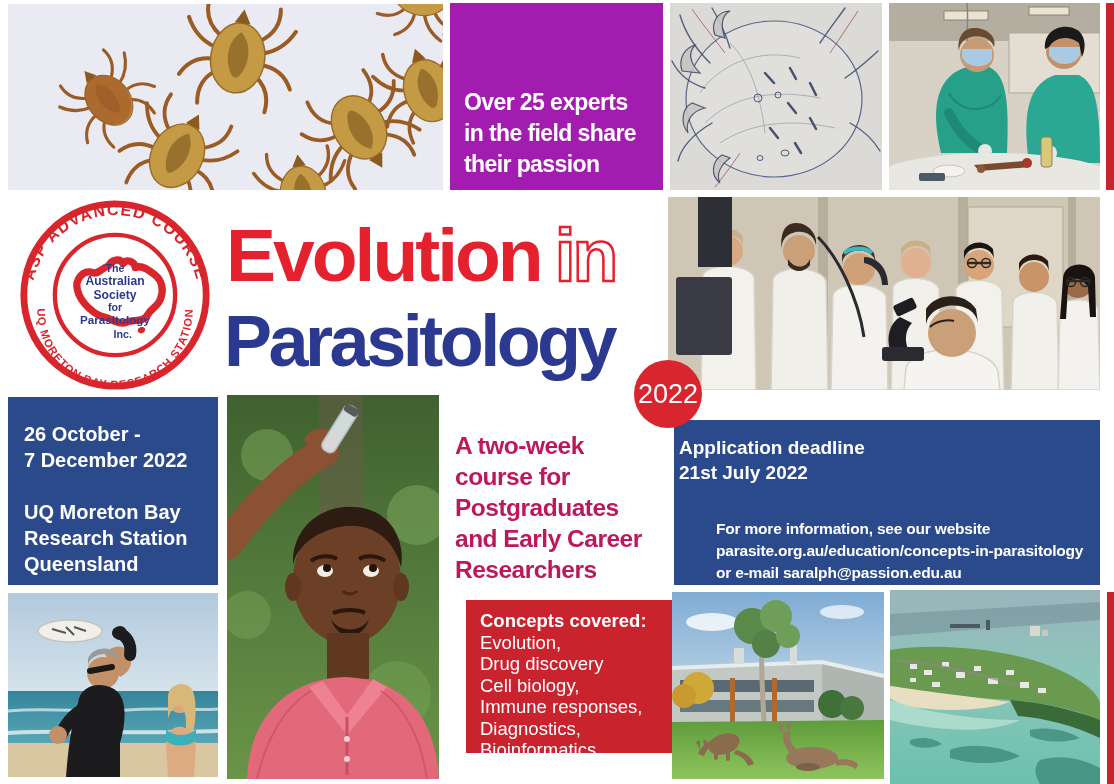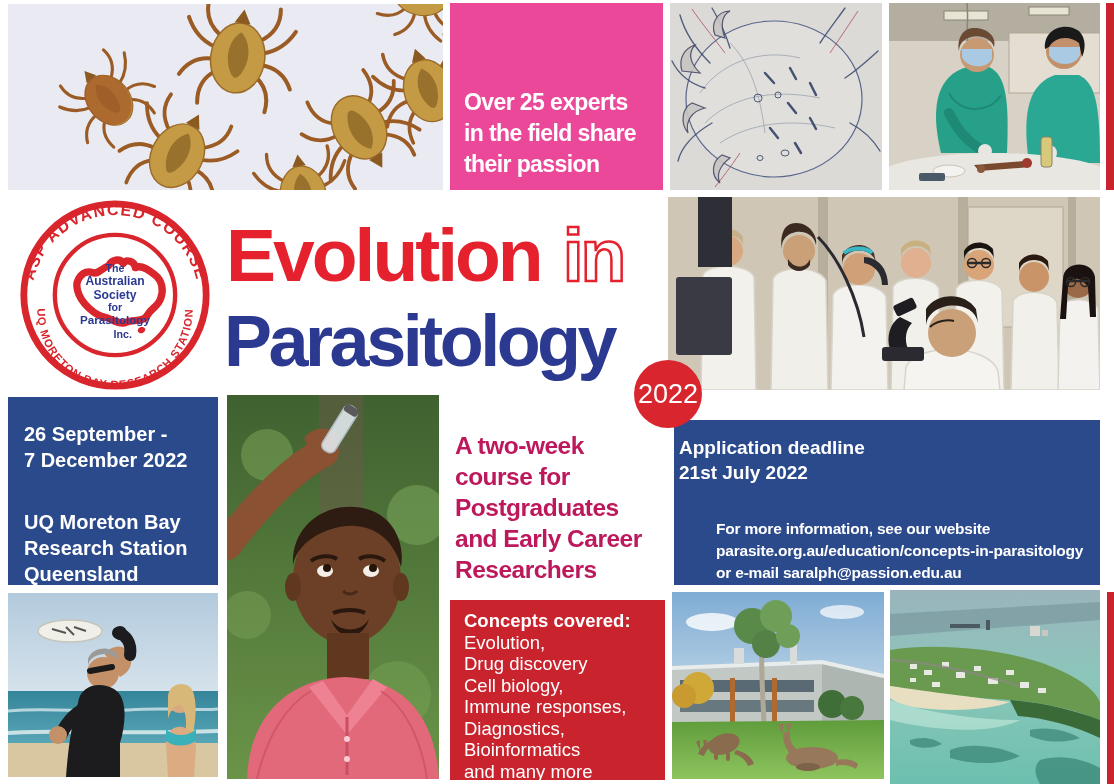--- a/index.html
+++ b/index.html
@@ -5,55 +5,55 @@
   * { margin:0; padding:0; box-sizing:border-box; }
   html,body { background:#ffffff; }
   body { font-family:"Liberation Sans", sans-serif; }
   .poster { position:relative; width:1114px; height:784px; background:#ffffff; overflow:hidden; }
   .abs { position:absolute; }
   .photo { position:absolute; overflow:hidden; }
   .photo svg { display:block; width:100%; height:100%; }
 
   
   .ticks-photo   { left:8px;   top:4px;  width:435px; height:186px; }
-  .experts-banner{ left:450px; top:3px;  width:213px; height:187px; background:#ec4899;
+  .experts-banner{ left:450px; top:3px;  width:213px; height:187px; background:#a21caf;
                    color:#fff; font-weight:700; font-size:23px; line-height:31px; letter-spacing:-0.6px;
                    padding:84px 6px 0 14px; white-space:nowrap; }
   .mite-photo    { left:670px; top:3px;  width:212px; height:187px; }
   .dissect-photo { left:889px; top:3px;  width:211px; height:187px; }
   .red-strip-top { left:1106px; top:3px; width:8px; height:187px; background:#c9242e; }
 
   
   .asp-logo { left:18px; top:198px; width:194px; height:194px; }
   .title-block { left:224px; top:212px; width:445px; height:180px; }
   .title-line { position:absolute; white-space:nowrap; font-weight:700; }
   .title-line1 { left:2px; top:0px; font-size:75px; letter-spacing:-3px; color:#e5212e; }
-  .title-in { color:transparent; -webkit-text-stroke:2.5px #e5212e; margin-left:22px; }
+  .title-in { color:transparent; -webkit-text-stroke:2.5px #e5212e; margin-left:14px; }
   .title-line2 { left:0px; top:88px; font-size:72px; letter-spacing:-3.5px; color:#2b3990; }
   .group-photo { left:668px; top:197px; width:432px; height:193px; }
   .year-badge { left:634px; top:360px; width:68px; height:68px; border-radius:50%;
                 background:#d8252e; color:#fff; font-weight:400; font-size:27px;
                 display:flex; align-items:center; justify-content:center; z-index:6; }
 
   
   .dates-box { left:8px; top:397px; width:210px; height:188px; background:#2b4a8c; color:#fff;
                font-weight:700; font-size:20px; line-height:26px; padding:24px 10px 0 16px; }
-  .dates-box .loc { margin-top:36px; }
+  .dates-box .loc { margin-top:26px; }
   .man-photo { left:227px; top:395px; width:212px; height:384px; }
   .course-desc { left:455px; top:430px; width:212px; color:#be185d; font-weight:700;
                  font-size:24.5px; line-height:31px; letter-spacing:-0.5px; white-space:nowrap; }
   .application-box { left:674px; top:420px; width:426px; height:165px; background:#2b4a8c; color:#fff;
                      padding:15px 10px 0 5px; z-index:2; }
   .application-box .bold-lines { font-weight:700; font-size:19px; line-height:25px; }
   .application-box .info-lines { margin-top:33px; font-weight:700; font-size:15.5px; line-height:22px;
                                  letter-spacing:-0.2px; white-space:nowrap;margin-left:37px; }
 
   
   .beach-photo { left:8px; top:593px; width:210px; height:184px; }
-  .concepts-box { left:450px; top:600px; width:215px; height:180px; background:#c9242e; color:#fff;
+  .concepts-box { left:466px; top:600px; width:215px; height:153px; background:#c9242e; color:#fff;
                   font-size:18.5px; line-height:21.5px; padding:10px 6px 0 14px; white-space:nowrap; }
   .concepts-box .head { font-weight:700; }
   .station-photo { left:672px; top:592px; width:212px; height:187px; }
   .aerial-photo { left:890px; top:590px; width:210px; height:194px; }
   .red-strip-bottom { left:1107px; top:592px; width:7px; height:192px; background:#c9242e; }
 </style>
 </head>
 <body>
 
 <div class="poster">
@@ -266,21 +266,21 @@
       <path d="M196,60 C210,60 220,72 220,88 L214,88 C214,76 206,68 196,66 Z" fill="#2a2a30"></path>
       <path d="M150,40 C170,60 190,100 196,140" stroke="#2a2a30" stroke-width="3" fill="none"></path>
     </svg>
   </div>
 
   <div class="abs year-badge">
     <span>2022</span>
   </div>
 
   <div class="abs dates-box">
-    <div>26 September -</div>
+    <div>26 October -</div>
     <div>7 December 2022</div>
     <div class="loc">
       <div>UQ Moreton Bay</div>
       <div>Research Station</div>
       <div>Queensland</div>
     </div>
   </div>
 
   <div class="photo man-photo">
     <svg viewBox="0 0 212 384" preserveAspectRatio="none">

